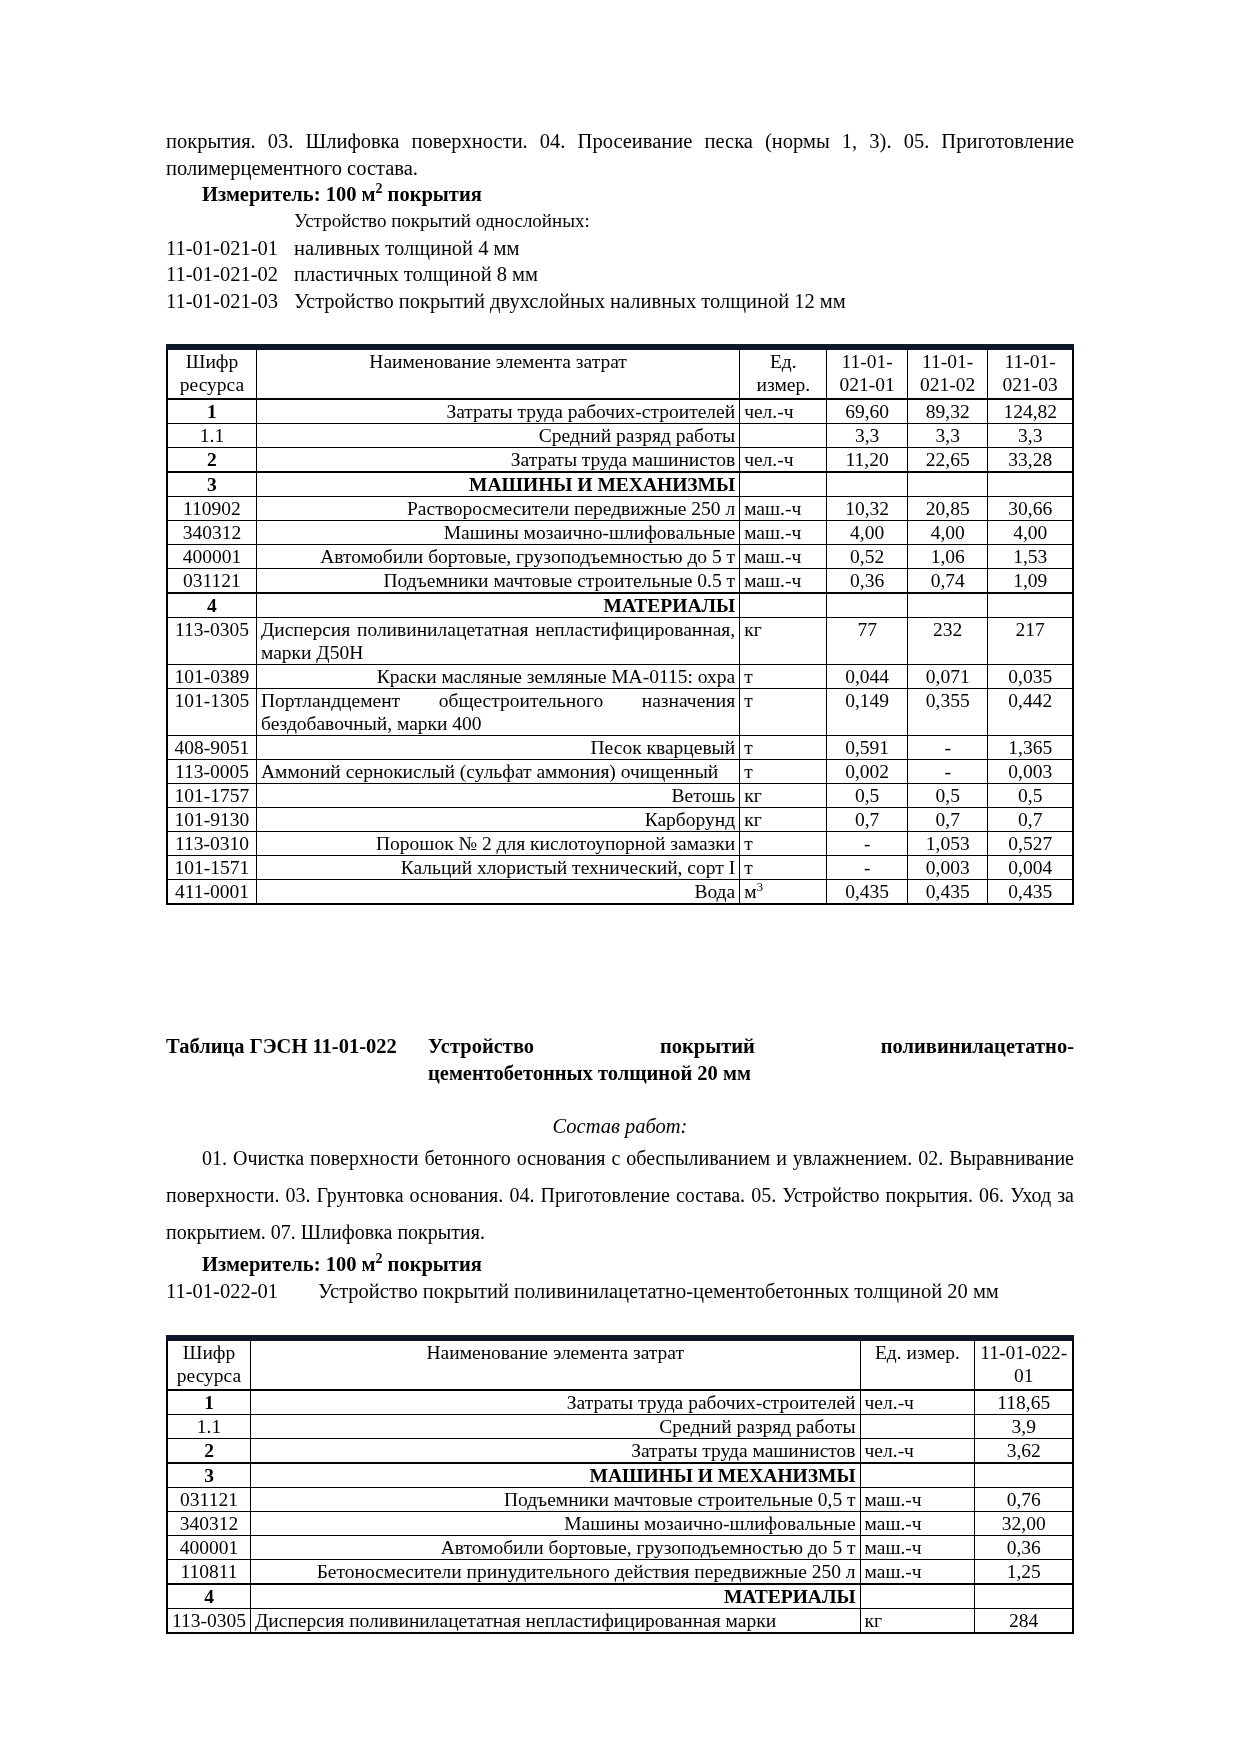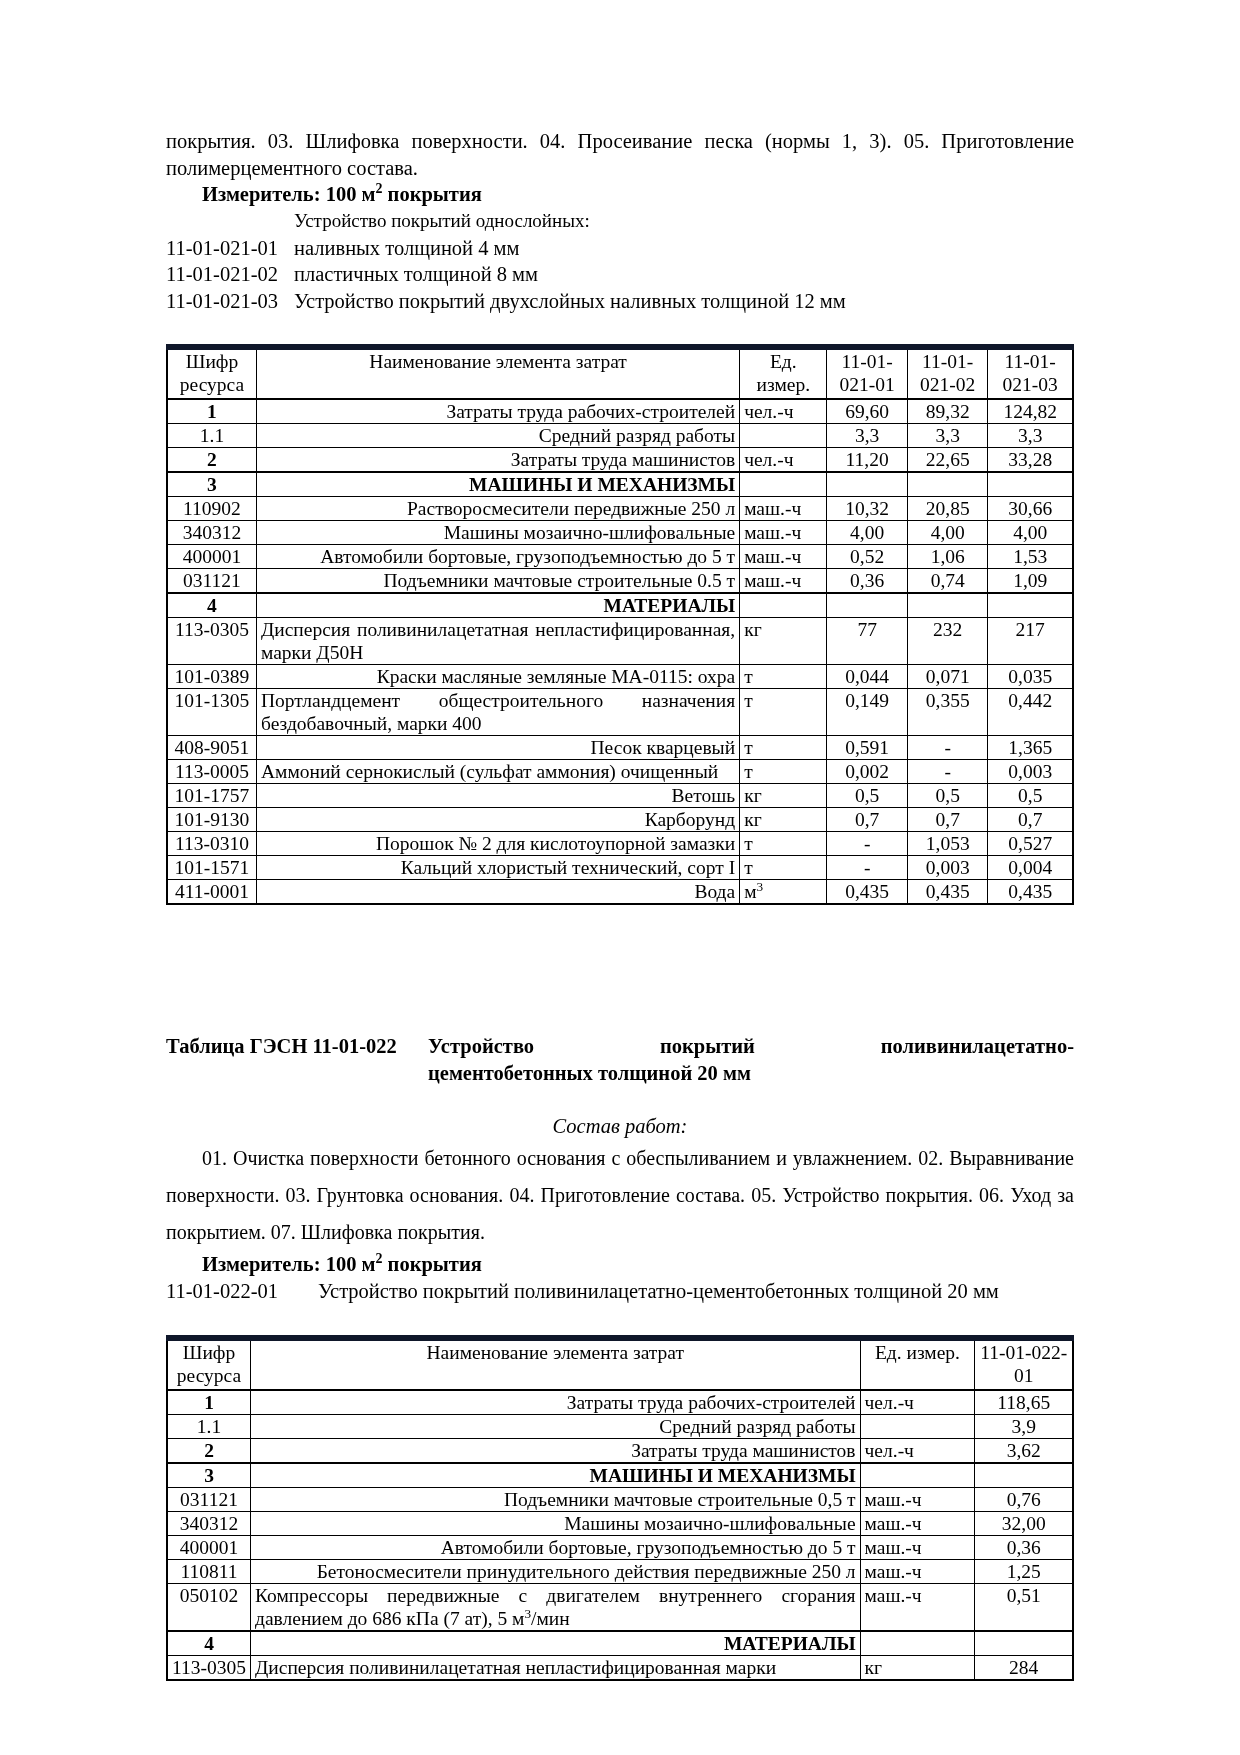--- a/index.html
+++ b/index.html
@@ -407,26 +407,20 @@
             <td class="c-name nj">Автомобили бортовые, грузоподъемностью до 5 т</td>
             <td class="c-unit">маш.-ч</td>
             <td class="c-val rightedge">0,36</td>
           </tr>
           <tr class="">
             <td class="c-code leftedge">110811</td>
             <td class="c-name nj">Бетоносмесители принудительного действия передвижные 250 л</td>
             <td class="c-unit">маш.-ч</td>
             <td class="c-val rightedge">1,25</td>
           </tr>
-          <tr class="">
-            <td class="c-code leftedge">050102</td>
-            <td class="c-name">Компрессоры передвижные с двигателем внутреннего сгорания давлением до 686 кПа (7 ат), 5 м<sup>3</sup>/мин</td>
-            <td class="c-unit">маш.-ч</td>
-            <td class="c-val rightedge">0,51</td>
-          </tr>
           <tr class="section">
             <td class="c-code leftedge bold">4</td>
             <td class="c-name nj bold">МАТЕРИАЛЫ</td>
             <td class="c-unit"></td>
             <td class="c-val rightedge"></td>
           </tr>
           <tr class="lastrow">
             <td class="c-code leftedge">113-0305</td>
             <td class="c-name">Дисперсия поливинилацетатная непластифицированная марки</td>
             <td class="c-unit">кг</td>

